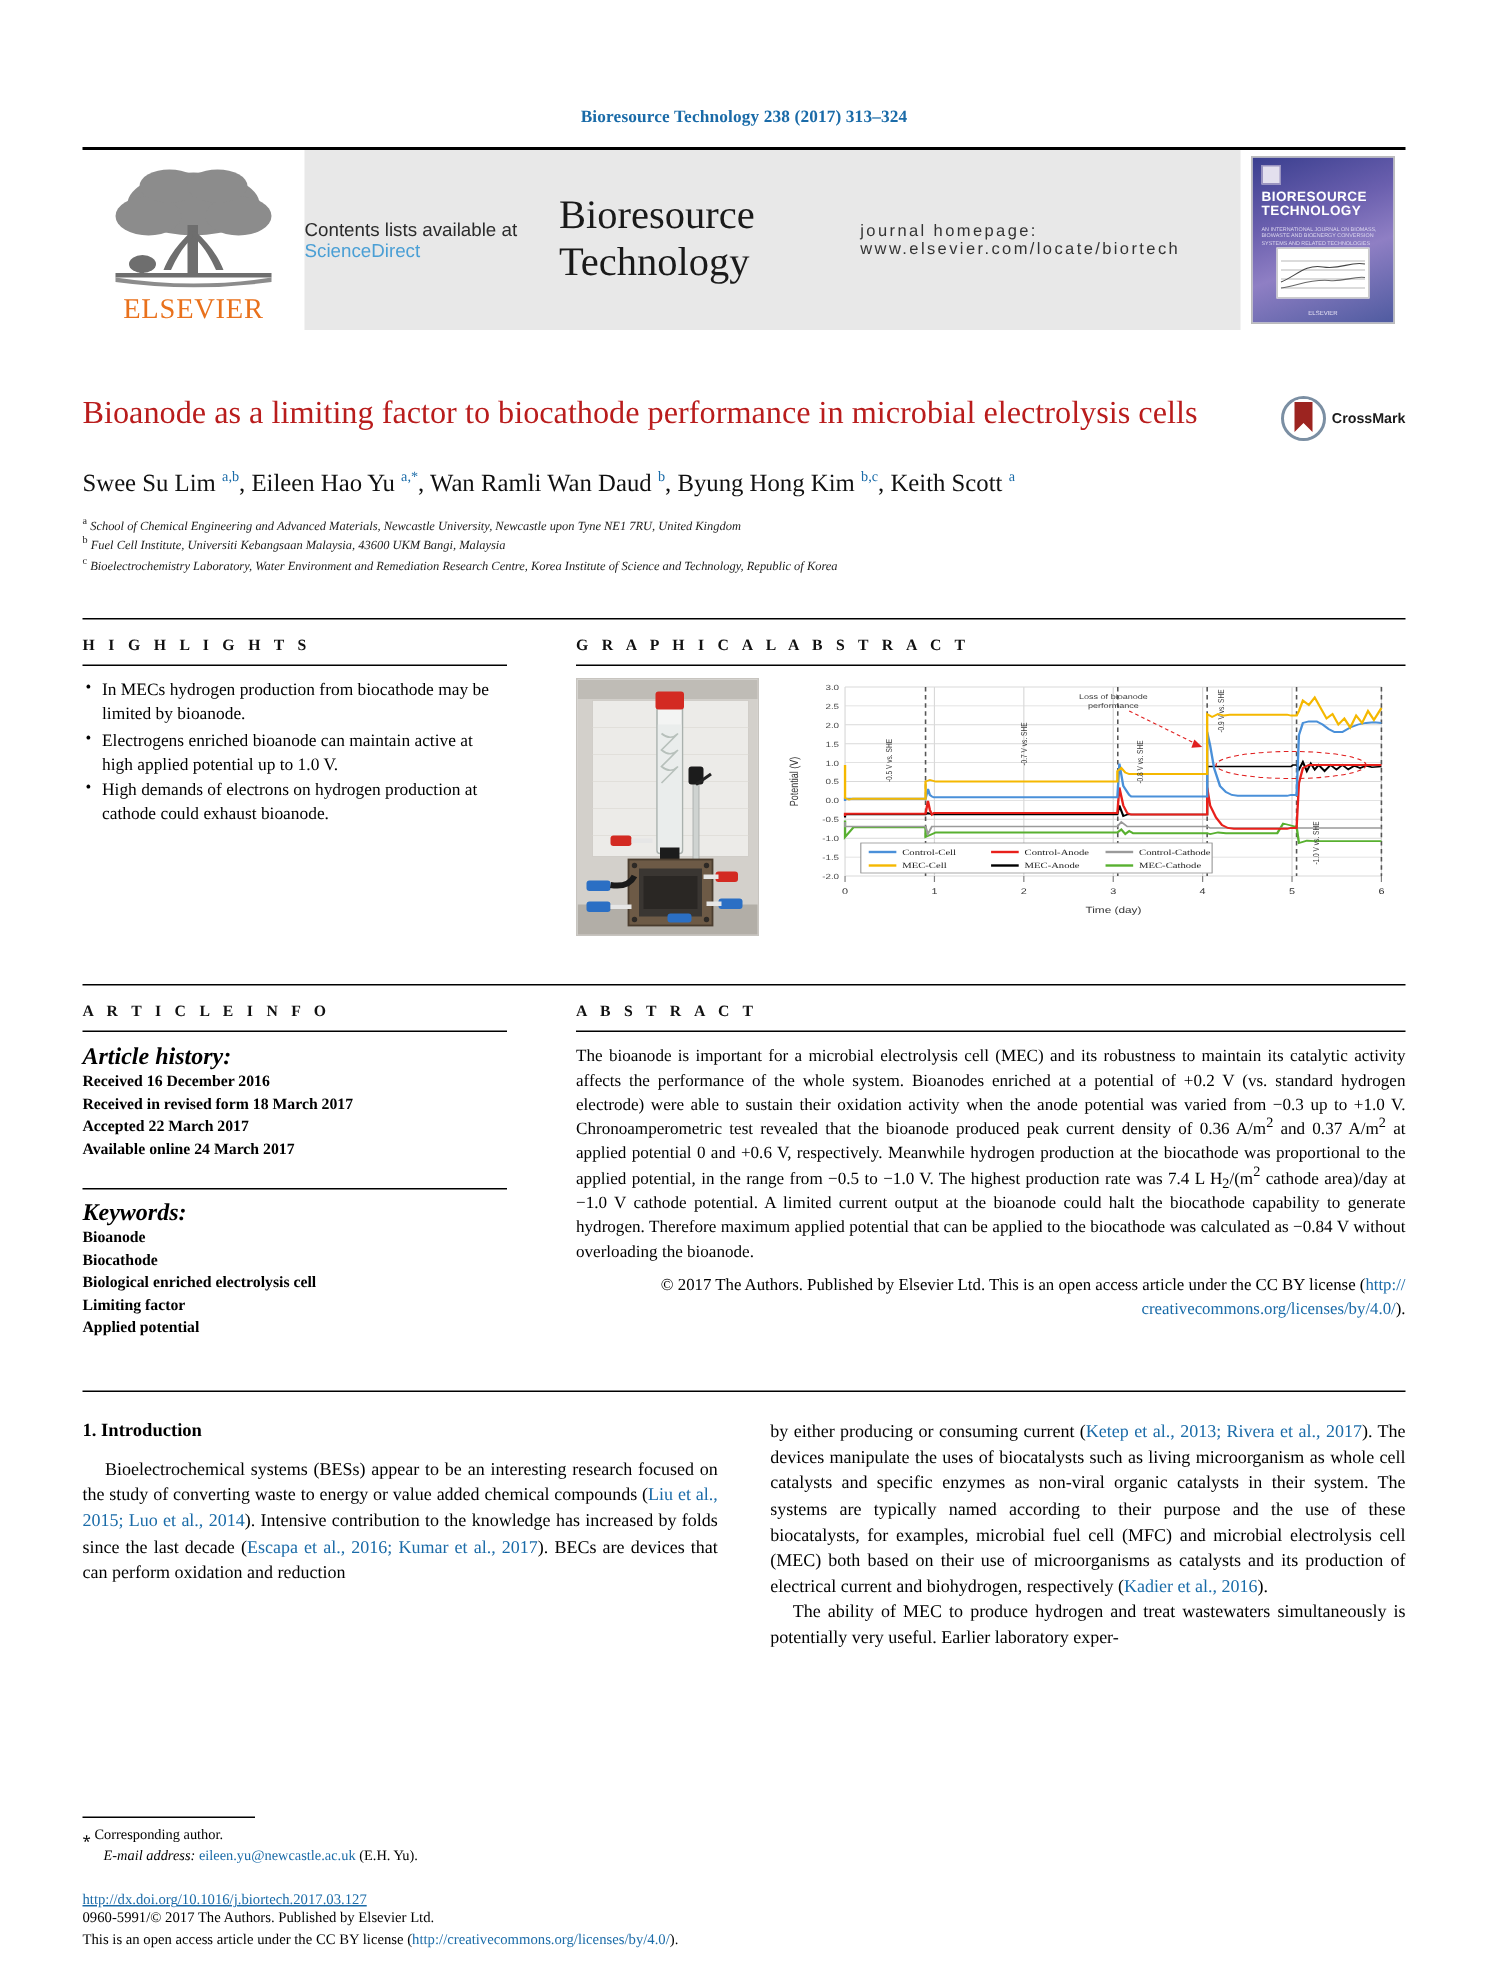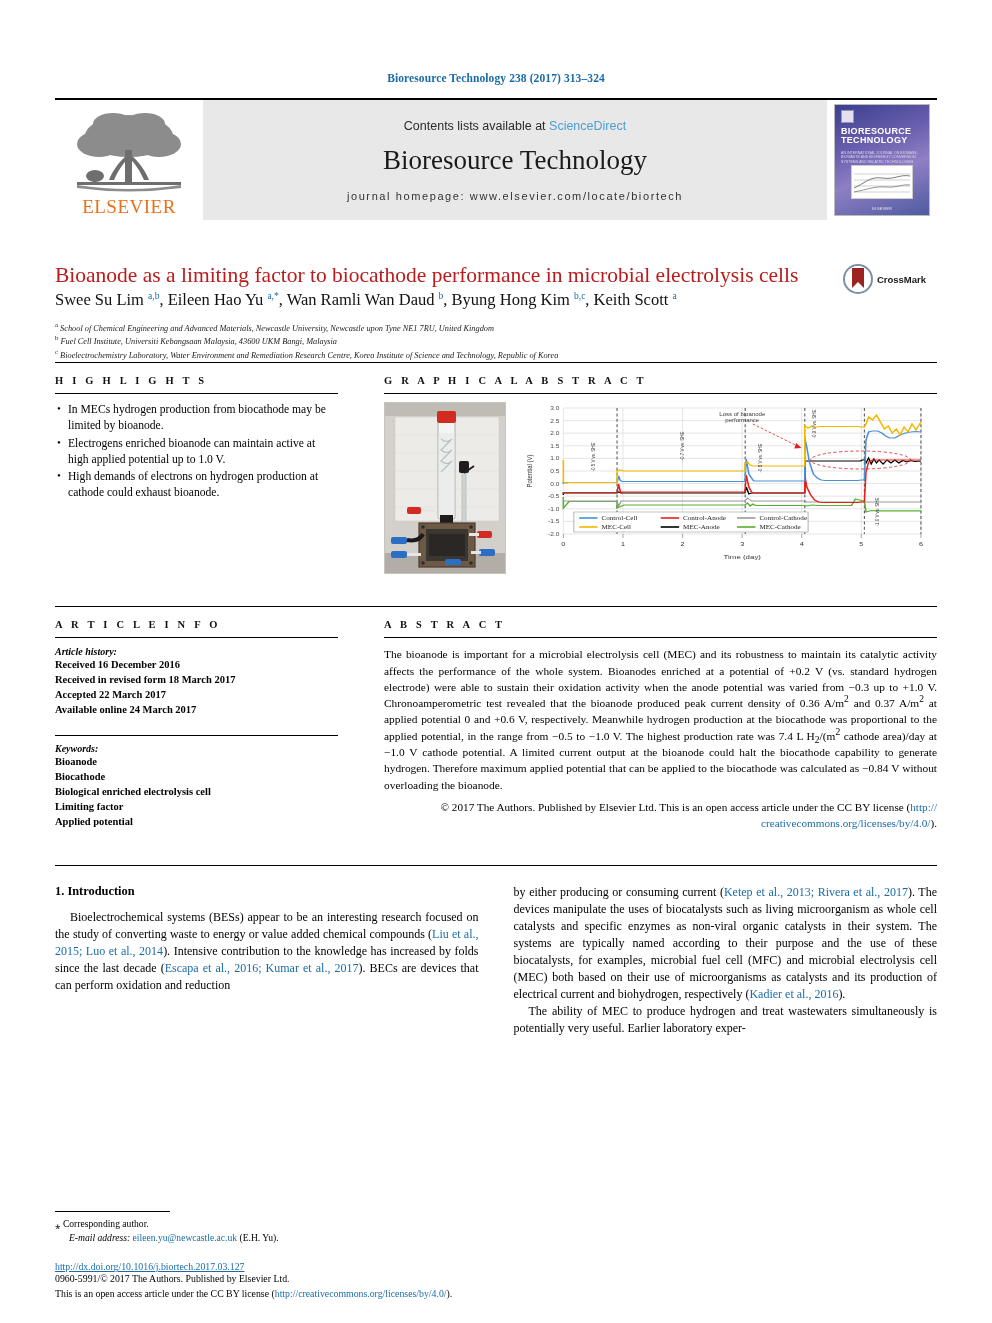--- a/index.html
+++ b/index.html
@@ -31,21 +31,21 @@
     display:flex; flex-direction:column; align-items:center; justify-content:flex-end;
     padding-bottom:4px;
   }
   .tree-svg { display:block; }
   .elsevier-word {
     color:#E9711C; font-family:"Liberation Serif", serif;
     font-size:19px; letter-spacing:.5px; line-height:1; margin-top:1px;
   }
   .mast-center {
     flex:1 1 auto; background:#e8e8e8;
-    display:flex; flex-direction:column; align-items:center; justify-content:center;
+    display:flex; flex-direction:row; align-items:center; justify-content:center;
     gap:2px;
   }
   .contents-line { font-size:12.5px; font-family:"Liberation Sans", sans-serif; color:#2b2b2b; }
   .contents-line .sd { color:#4a9fd5; }
   .journal-title { font-size:27px; font-family:"Liberation Serif", serif; color:#1a1a1a; margin:10px 0 12px; }
   .homepage { font-size:11px; font-family:"Liberation Sans", sans-serif; letter-spacing:1.6px; color:#333; }
   .cover-thumb {
     width:110px; flex:0 0 110px; display:flex; align-items:center; justify-content:center;
   }
   .cover-img {
@@ -76,32 +76,32 @@
     color:#e6e2f4; font-size:4px; font-family:"Liberation Sans", sans-serif;
   }
 
   
   .titleblock { margin-top:42px; position:relative; }
   .article-title {
     font-size:21.5px; line-height:1.3; font-weight:normal;
     font-family:"Liberation Serif", serif; color:#b91c1c; margin:0; max-width:770px;
   }
   .crossmark {
-    position:absolute; right:11px; top:2px; display:flex; align-items:center; gap:4px;
+    position:absolute; right:0; top:2px; display:flex; align-items:center; gap:4px;
   }
   .crossmark .cmlabel {
     font-family:"Liberation Sans", sans-serif; font-size:9.5px; font-weight:bold; color:#1a1a1a;
   }
-  .authors { font-size:16.5px; font-family:"Liberation Serif", serif; color:#111; }
+  .authors { margin-top:22px; font-size:16.5px; font-family:"Liberation Serif", serif; color:#111; }
   .authors sup { color:#1a6ba8; font-size:9.5px; }
   .affil { margin-top:12px; font-size:8.3px; font-style:italic; line-height:1.62; color:#1a1a1a; }
   .affil sup { font-style:normal; font-size:6.8px; }
 
   
-  .band { border-top:1px solid #000; display:flex; }
+  .band { margin-top:28px; border-top:1px solid #000; display:flex; }
   .band .left  { width:305px; flex:0 0 305px; padding:12px 22px 10px 0; border-right:0; }
   .band .right { flex:1 1 auto; padding:12px 0 10px 24px; }
   .sechead {
     font-family:"Liberation Serif", serif; font-weight:bold;
     font-size:10.5px; letter-spacing:3.2px; color:#111; margin:0 0 7px;
   }
   .rule { border-top:1px solid #000; margin:0 0 8px; }
   .hl-list { margin:0; padding-left:13px; list-style:none; }
   .hl-list li {
     font-size:11.6px; line-height:1.36; margin-bottom:2px; position:relative;
@@ -115,21 +115,21 @@
     width:122px; height:172px; flex:0 0 122px; position:relative; overflow:hidden;
     background:linear-gradient(180deg,#d8d6d2 0%,#cfccc7 45%,#b9b5ae 100%);
     border:1px solid #c7c4bf;
   }
   .chart-box { flex:1 1 auto; height:172px; position:relative; }
 
   
   .band2 { margin-top:22px; border-top:1px solid #000; display:flex; }
   .band2 .left  { width:305px; flex:0 0 305px; padding:12px 22px 10px 0; }
   .band2 .right { flex:1 1 auto; padding:12px 0 10px 24px; }
-  .ai-label { font-size:10px; font-style:italic; font-weight:bold; margin:0 0 1px; }
+  .ai-label { font-size:16px; font-style:italic; font-weight:bold; margin:0 0 1px; }
   .ai-line { font-size:10.5px; line-height:1.42; font-weight:bold; }
   .ai-gap { height:12px; border-bottom:1px solid #000; margin:6px 0 7px; }
   .abstract-p {
     font-size:11.4px; line-height:1.43; text-align:justify; margin:0 0 6px;
     font-family:"Liberation Serif", serif;
   }
   .copyline { font-size:11.2px; line-height:1.43; text-align:right; margin:0; }
   .lnk { color:#1a6ba8; }
 
   

